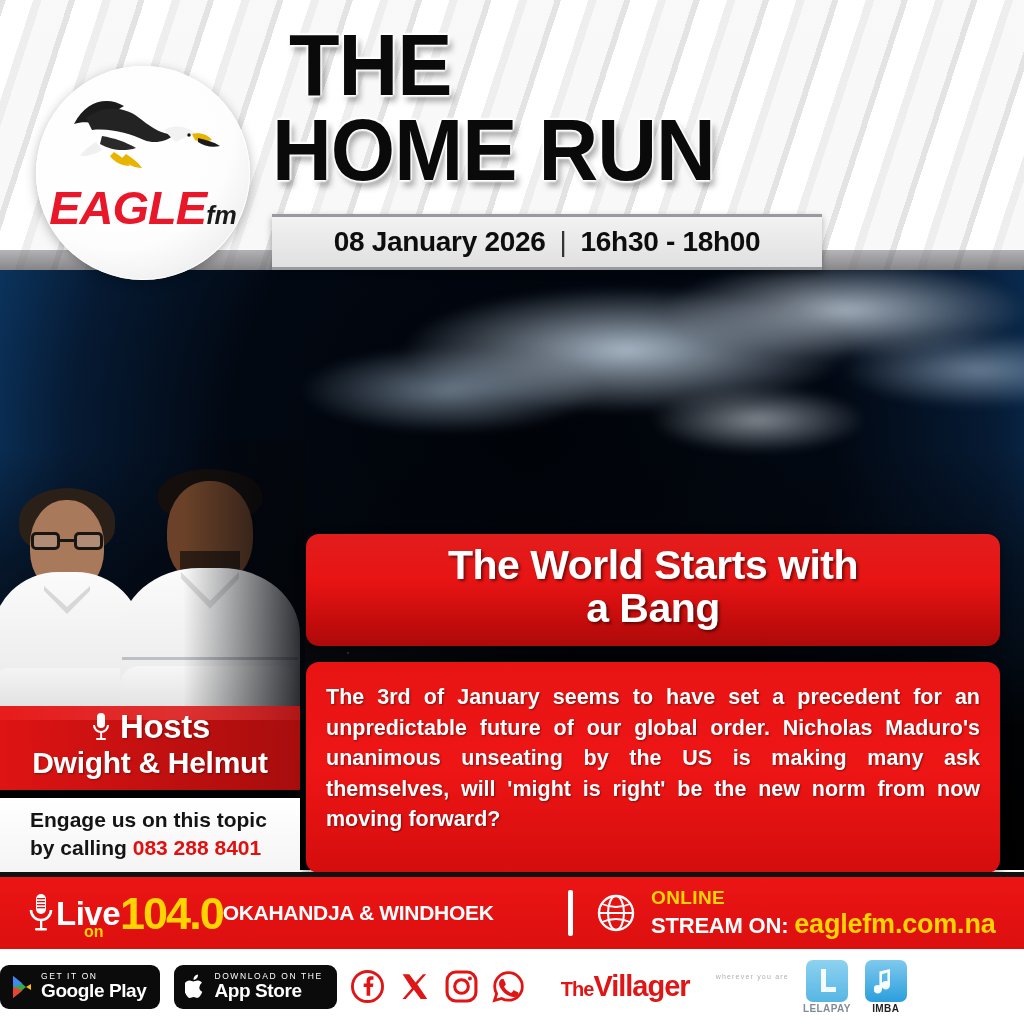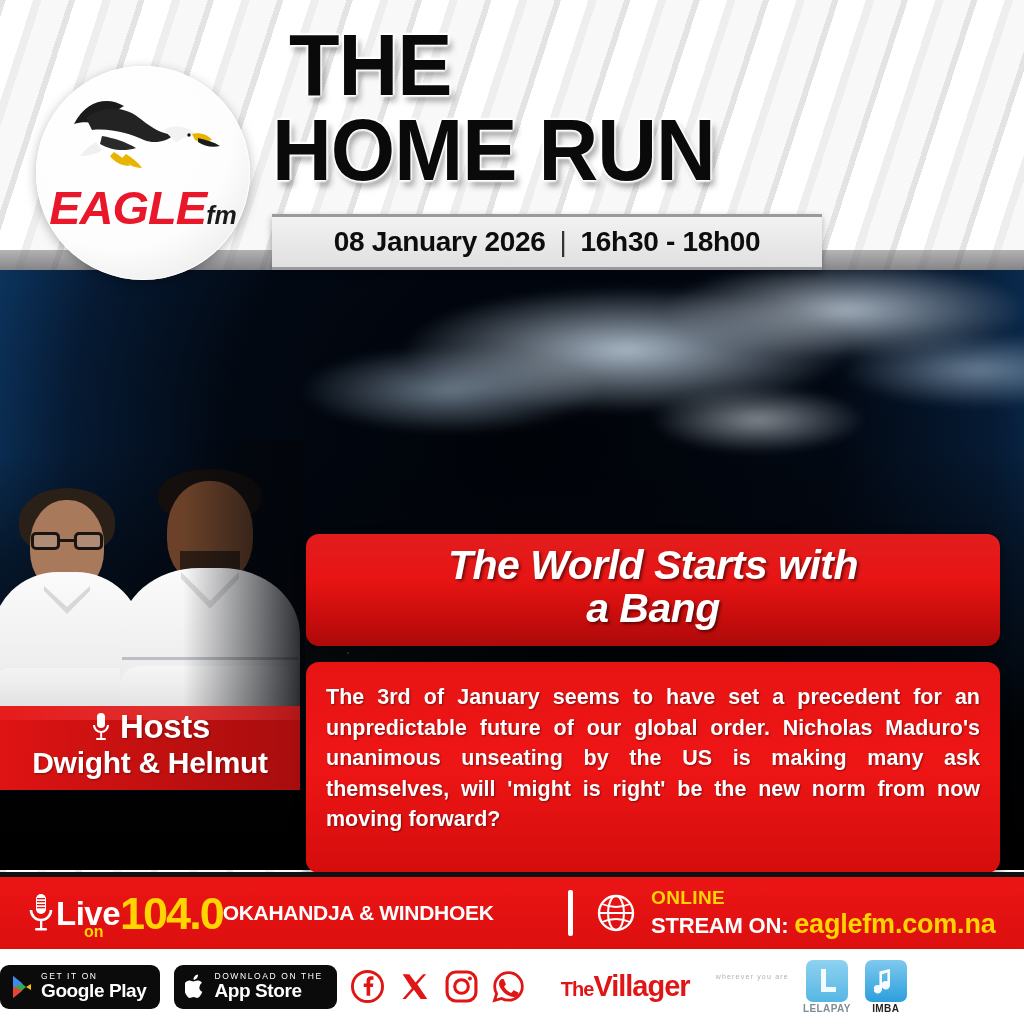--- a/index.html
+++ b/index.html
@@ -239,21 +239,20 @@
     border-radius:13px;
     background:linear-gradient(to bottom,#e21d1d 0%,#e81414 42%,#c40c0c 78%,#ad0a0a 100%);
     box-shadow:0 5px 12px rgba(0,0,0,.45);
     display:flex; align-items:center; justify-content:center;
     padding:4px 22px 10px;
   }
   .title-card .txt{
     text-align:center; color:#fff; font-weight:bold;
     font-size:41px; line-height:1.06; letter-spacing:-.5px;
     text-shadow:2px 2px 3px rgba(0,0,0,.5);
-    font-style:italic;
   }
 
   
   .desc-card{
     position:absolute; left:306px; top:662px; width:694px; height:211px;
     border-radius:13px;
     background:linear-gradient(to bottom,#e81414 0%,#ee1515 50%,#d40d0d 100%);
     box-shadow:0 5px 12px rgba(0,0,0,.42);
     padding:20px 20px 14px 20px;
   }
@@ -431,20 +430,24 @@
         <rect x="7" y="2" width="8" height="15" rx="4" fill="#fff"></rect>
         <path d="M4 14 a7 7 0 0 0 14 0" stroke="#fff" stroke-width="2.1" fill="none"></path>
         <rect x="10.2" y="21" width="1.9" height="6" fill="#fff"></rect>
         <rect x="6" y="27" width="10" height="2" rx="1" fill="#fff"></rect>
       </svg>
       <span class="lbl">Hosts</span>
     </div>
     <div class="row2">Dwight &amp; Helmut</div>
   </div>
 
+  <div class="engage">
+    <div>Engage us on this topic</div>
+    <div><span>by calling </span><span class="phone">083 288 8401</span></div>
+  </div>
 
   <div class="footer-rule"></div>
   <div class="footer">
     <div class="left">
       <svg width="30" height="44" viewBox="0 0 30 44">
         <rect x="10" y="3" width="10" height="20" rx="5" fill="#fff"></rect>
         <rect x="11" y="7" width="8" height="1.3" fill="#e81414"></rect>
         <rect x="11" y="10" width="8" height="1.3" fill="#e81414"></rect>
         <rect x="11" y="13" width="8" height="1.3" fill="#e81414"></rect>
         <rect x="11" y="16" width="8" height="1.3" fill="#e81414"></rect>

